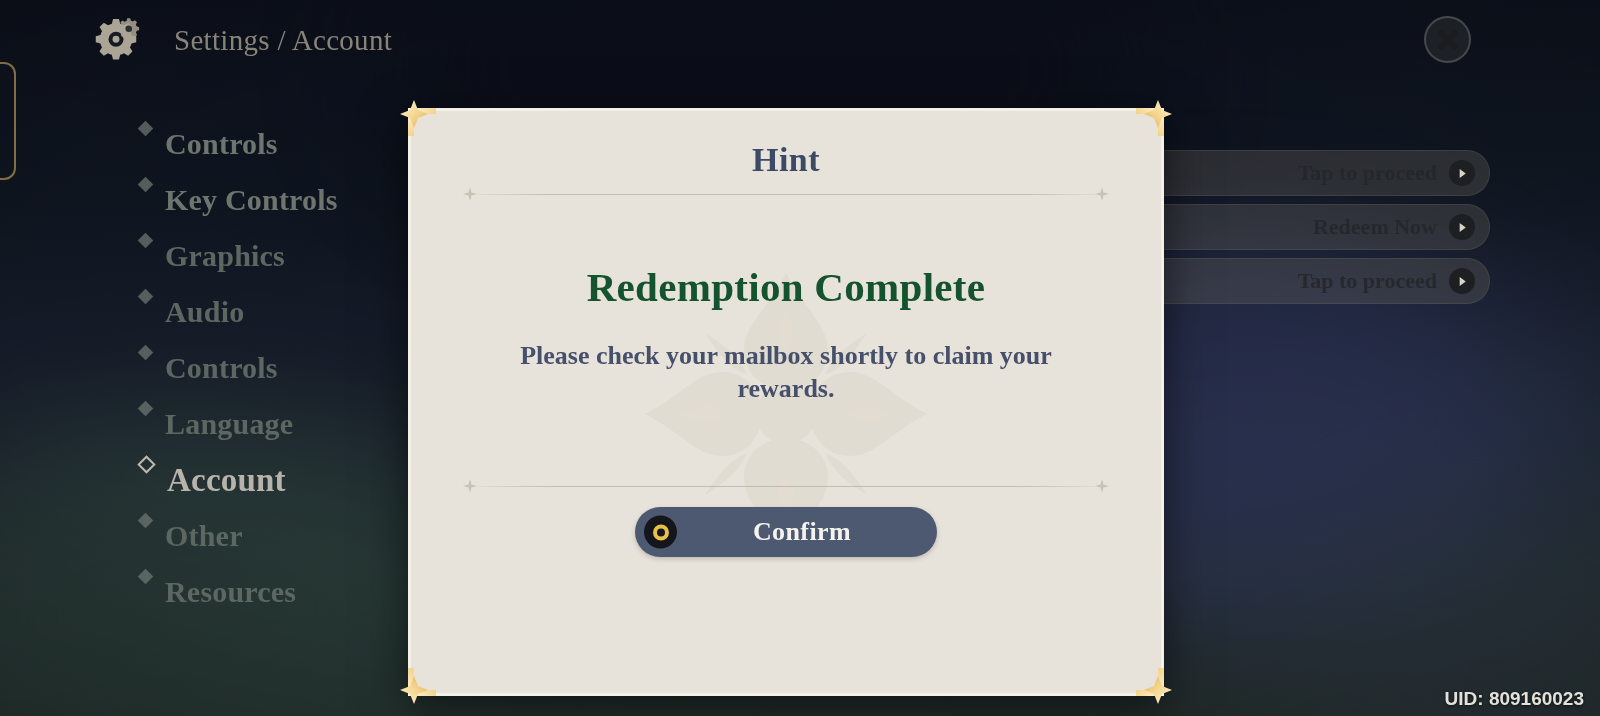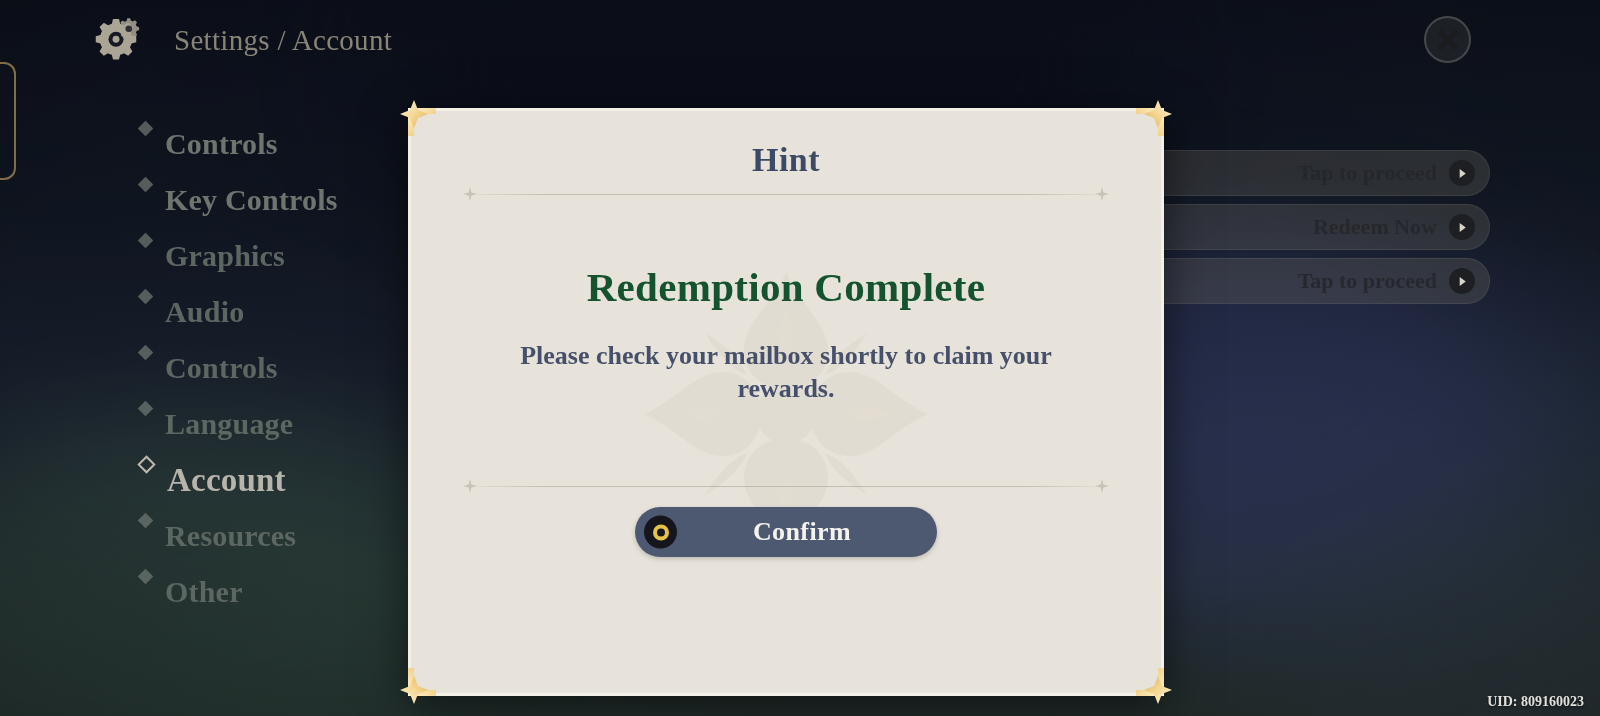--- a/index.html
+++ b/index.html
@@ -196,22 +196,22 @@
   }
   .confirm-label {
     flex:1; text-align:center; padding-left:32px;
     font-size:26px; font-weight:bold; color:#f5f3ee;
     font-family:"Liberation Serif", serif; letter-spacing:.4px;
   }
 
   
   .uid {
     position:absolute; right:16px; bottom:6px;
-    font-size:14px; font-weight:bold; color:#e3e1dc;
-    font-family:Liberation Serif, serif;
+    font-size:19px; font-weight:bold; color:#e3e1dc;
+    font-family:Liberation Sans, sans-serif;
     text-shadow:0 1px 3px rgba(0,0,0,0.6);
     text-align:right;
   }
 </style>
 </head>
 <body>
 
 <div id="screen">
 
   <div class="bg-base"></div>
@@ -279,25 +279,25 @@
     <div class="sidebar-item">
       <span class="sb-bullet"></span>
       <span class="sb-label">Language</span>
     </div>
     <div class="sidebar-item active">
       <span class="sb-bullet"></span>
       <span class="sb-label">Account</span>
     </div>
     <div class="sidebar-item">
       <span class="sb-bullet"></span>
+      <span class="sb-label">Other</span>
+    </div>
+    <div class="sidebar-item">
+      <span class="sb-bullet"></span>
       <span class="sb-label">Resources</span>
-    </div>
-    <div class="sidebar-item">
-      <span class="sb-bullet"></span>
-      <span class="sb-label">Other</span>
     </div>
   </div>
 
   <div class="row-stack">
     <div class="list-row">
       <span class="row-label">Tap to proceed</span>
       <span class="row-arrow">
         <svg viewBox="0 0 16 16" xmlns="http://www.w3.org/2000/svg">
           <path d="M4.5 2.5 L12 8 L4.5 13.5 Z" fill="#d8d4c9"></path>
         </svg>

